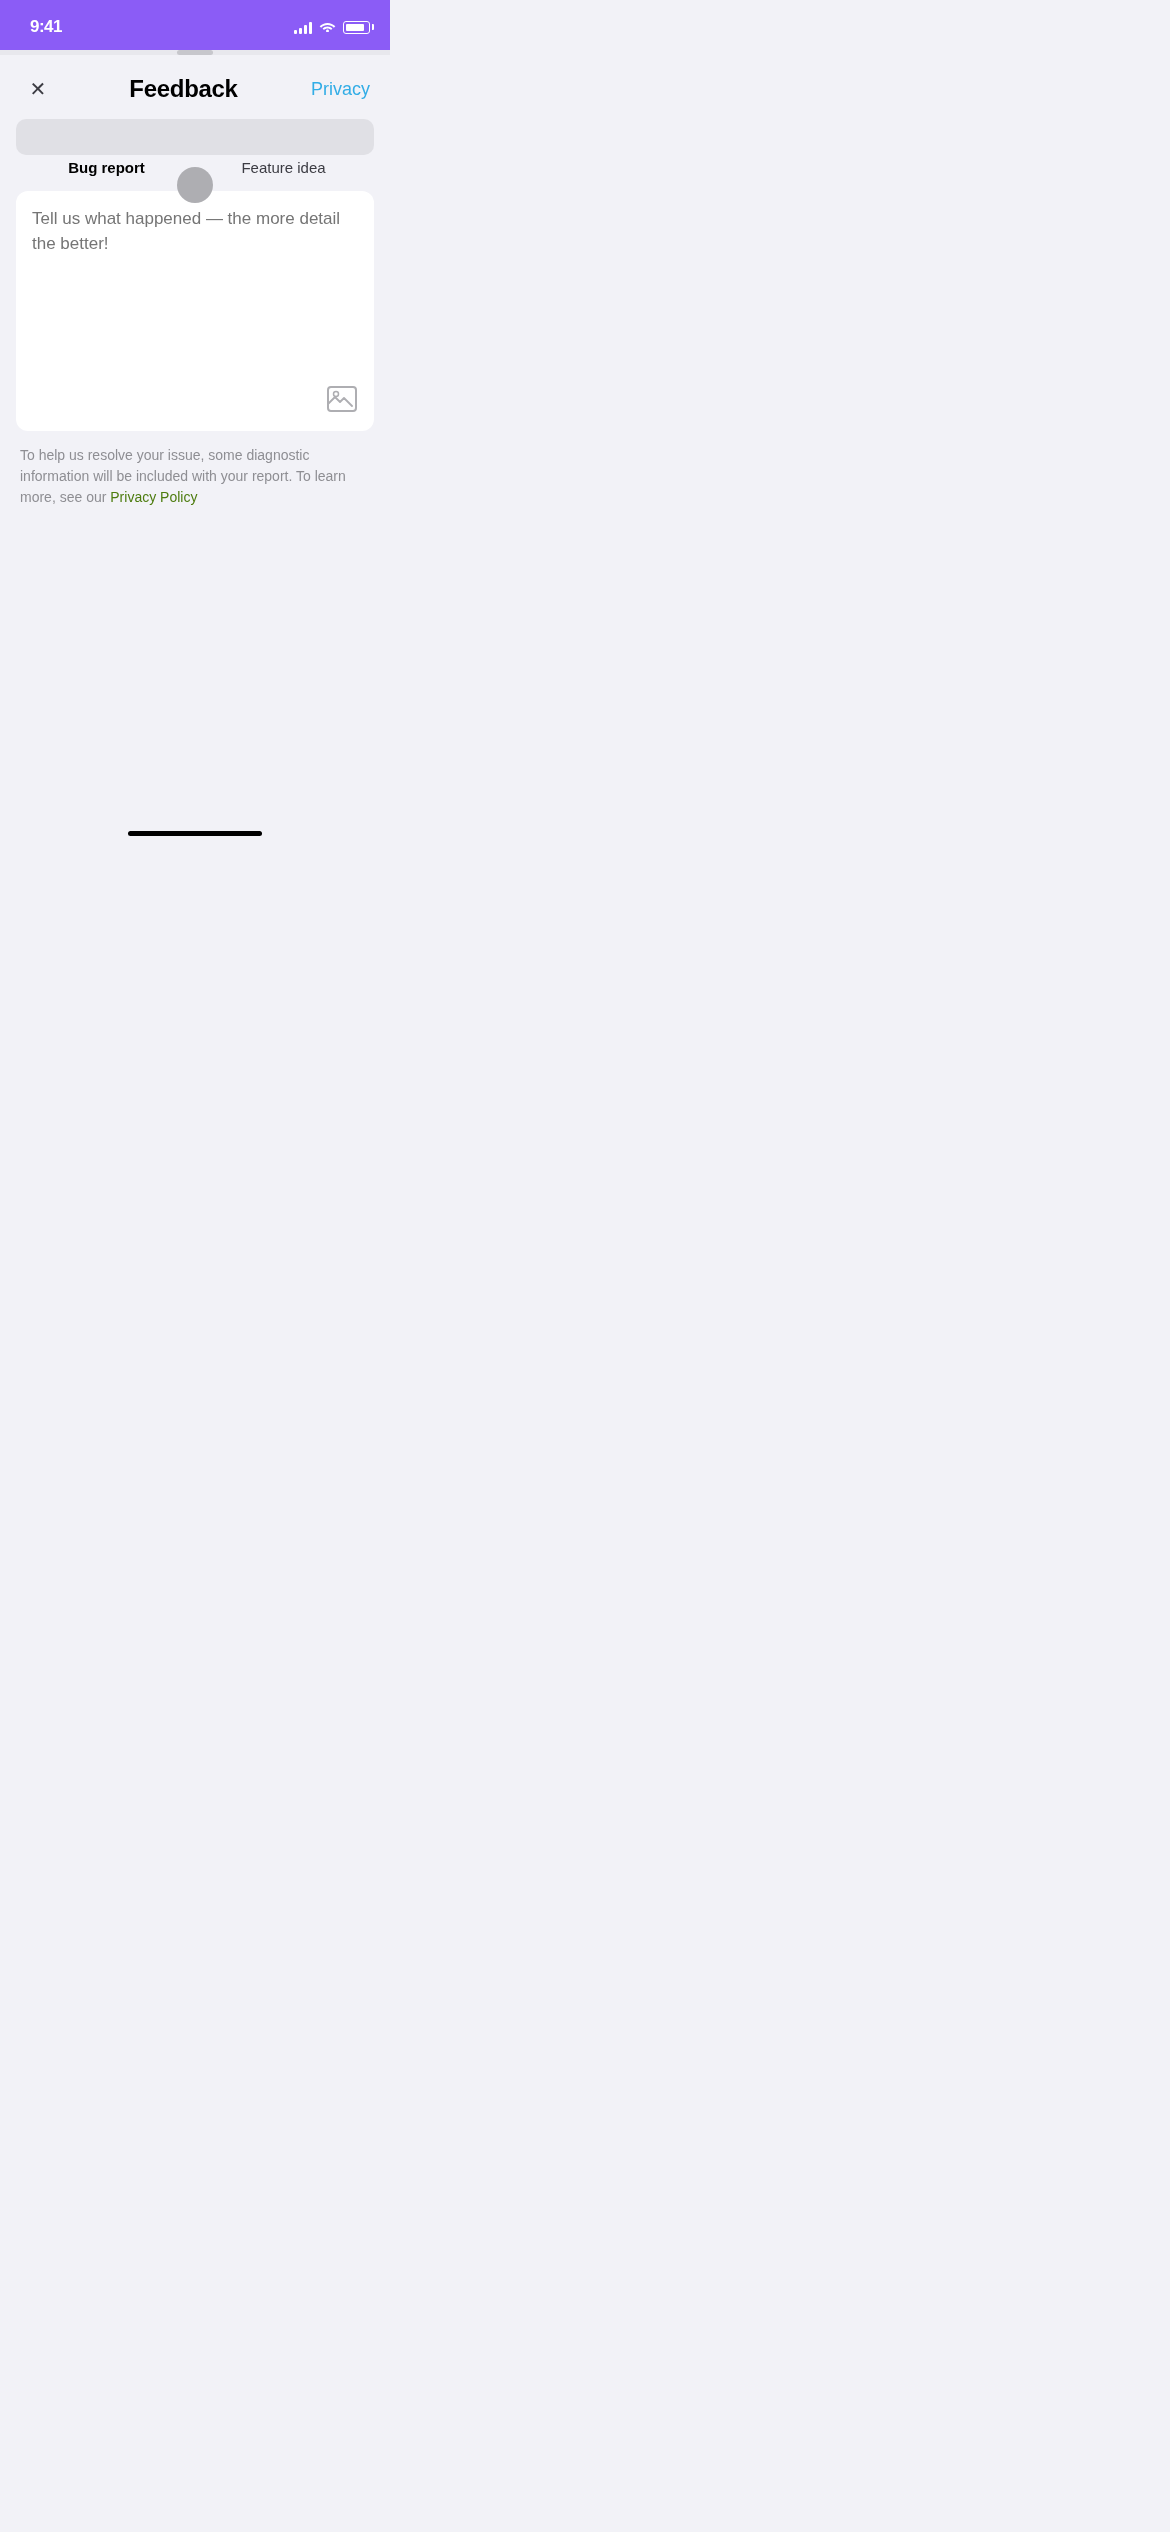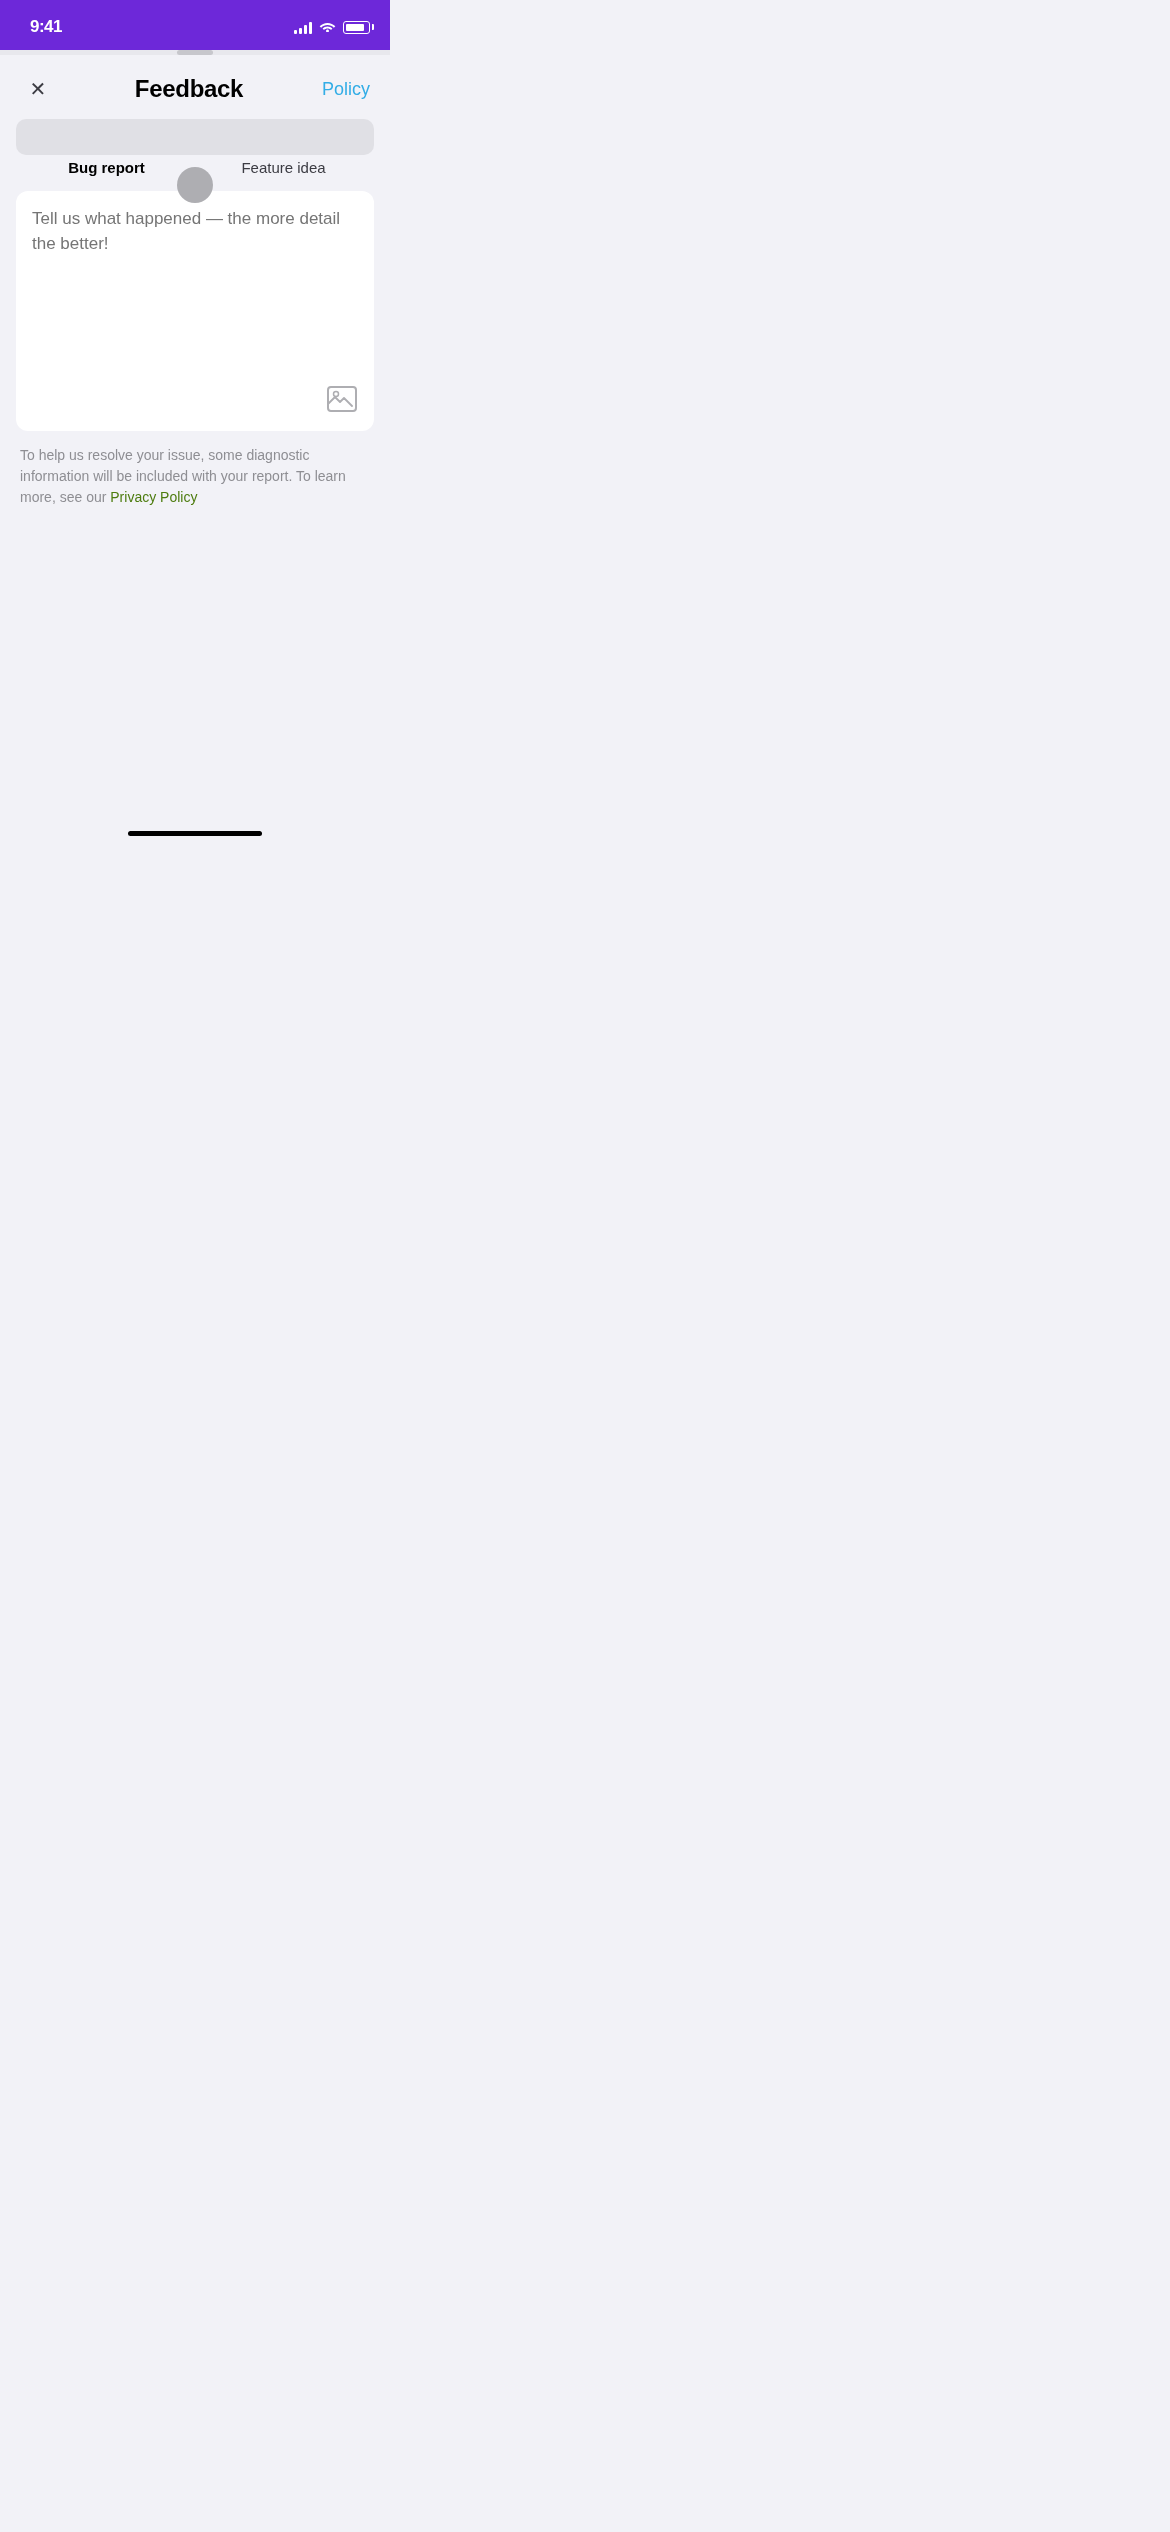--- a/index.html
+++ b/index.html
@@ -15,21 +15,21 @@
       background: #f2f2f7;
       font-family: -apple-system, BlinkMacSystemFont, 'SF Pro Text', 'Helvetica Neue', sans-serif;
       overflow: hidden;
       position: relative;
     }
 
     
     .status-bar {
       width: 100%;
       height: 50px;
-      background: #6d28d9;
+      background: #8b5cf6;
       display: flex;
       align-items: center;
       justify-content: space-between;
       padding: 14px 20px 10px 30px;
     }
 
     .status-time {
       color: #fff;
       font-size: 17px;
       font-weight: 600;
@@ -284,21 +284,21 @@
   <div style="background:#c7c7cc; width:36px; height:5px; border-radius:3px; margin:0 auto;"></div>
 </div>
 
 <div class="modal-sheet">
 
   <div class="nav-bar">
     <div class="nav-close-btn">
       <span class="nav-close-icon">✕</span>
     </div>
     <span class="nav-title">Feedback</span>
-    <span class="nav-submit-btn">Policy</span>
+    <span class="nav-submit-btn">Privacy</span>
   </div>
 
   <div class="segment-wrapper">
     <div class="segment-control">
       <div class="segment-option active">
         <span>Bug report</span>
       </div>
       <div class="segment-option">
         <span>Feature idea</span>
       </div>

